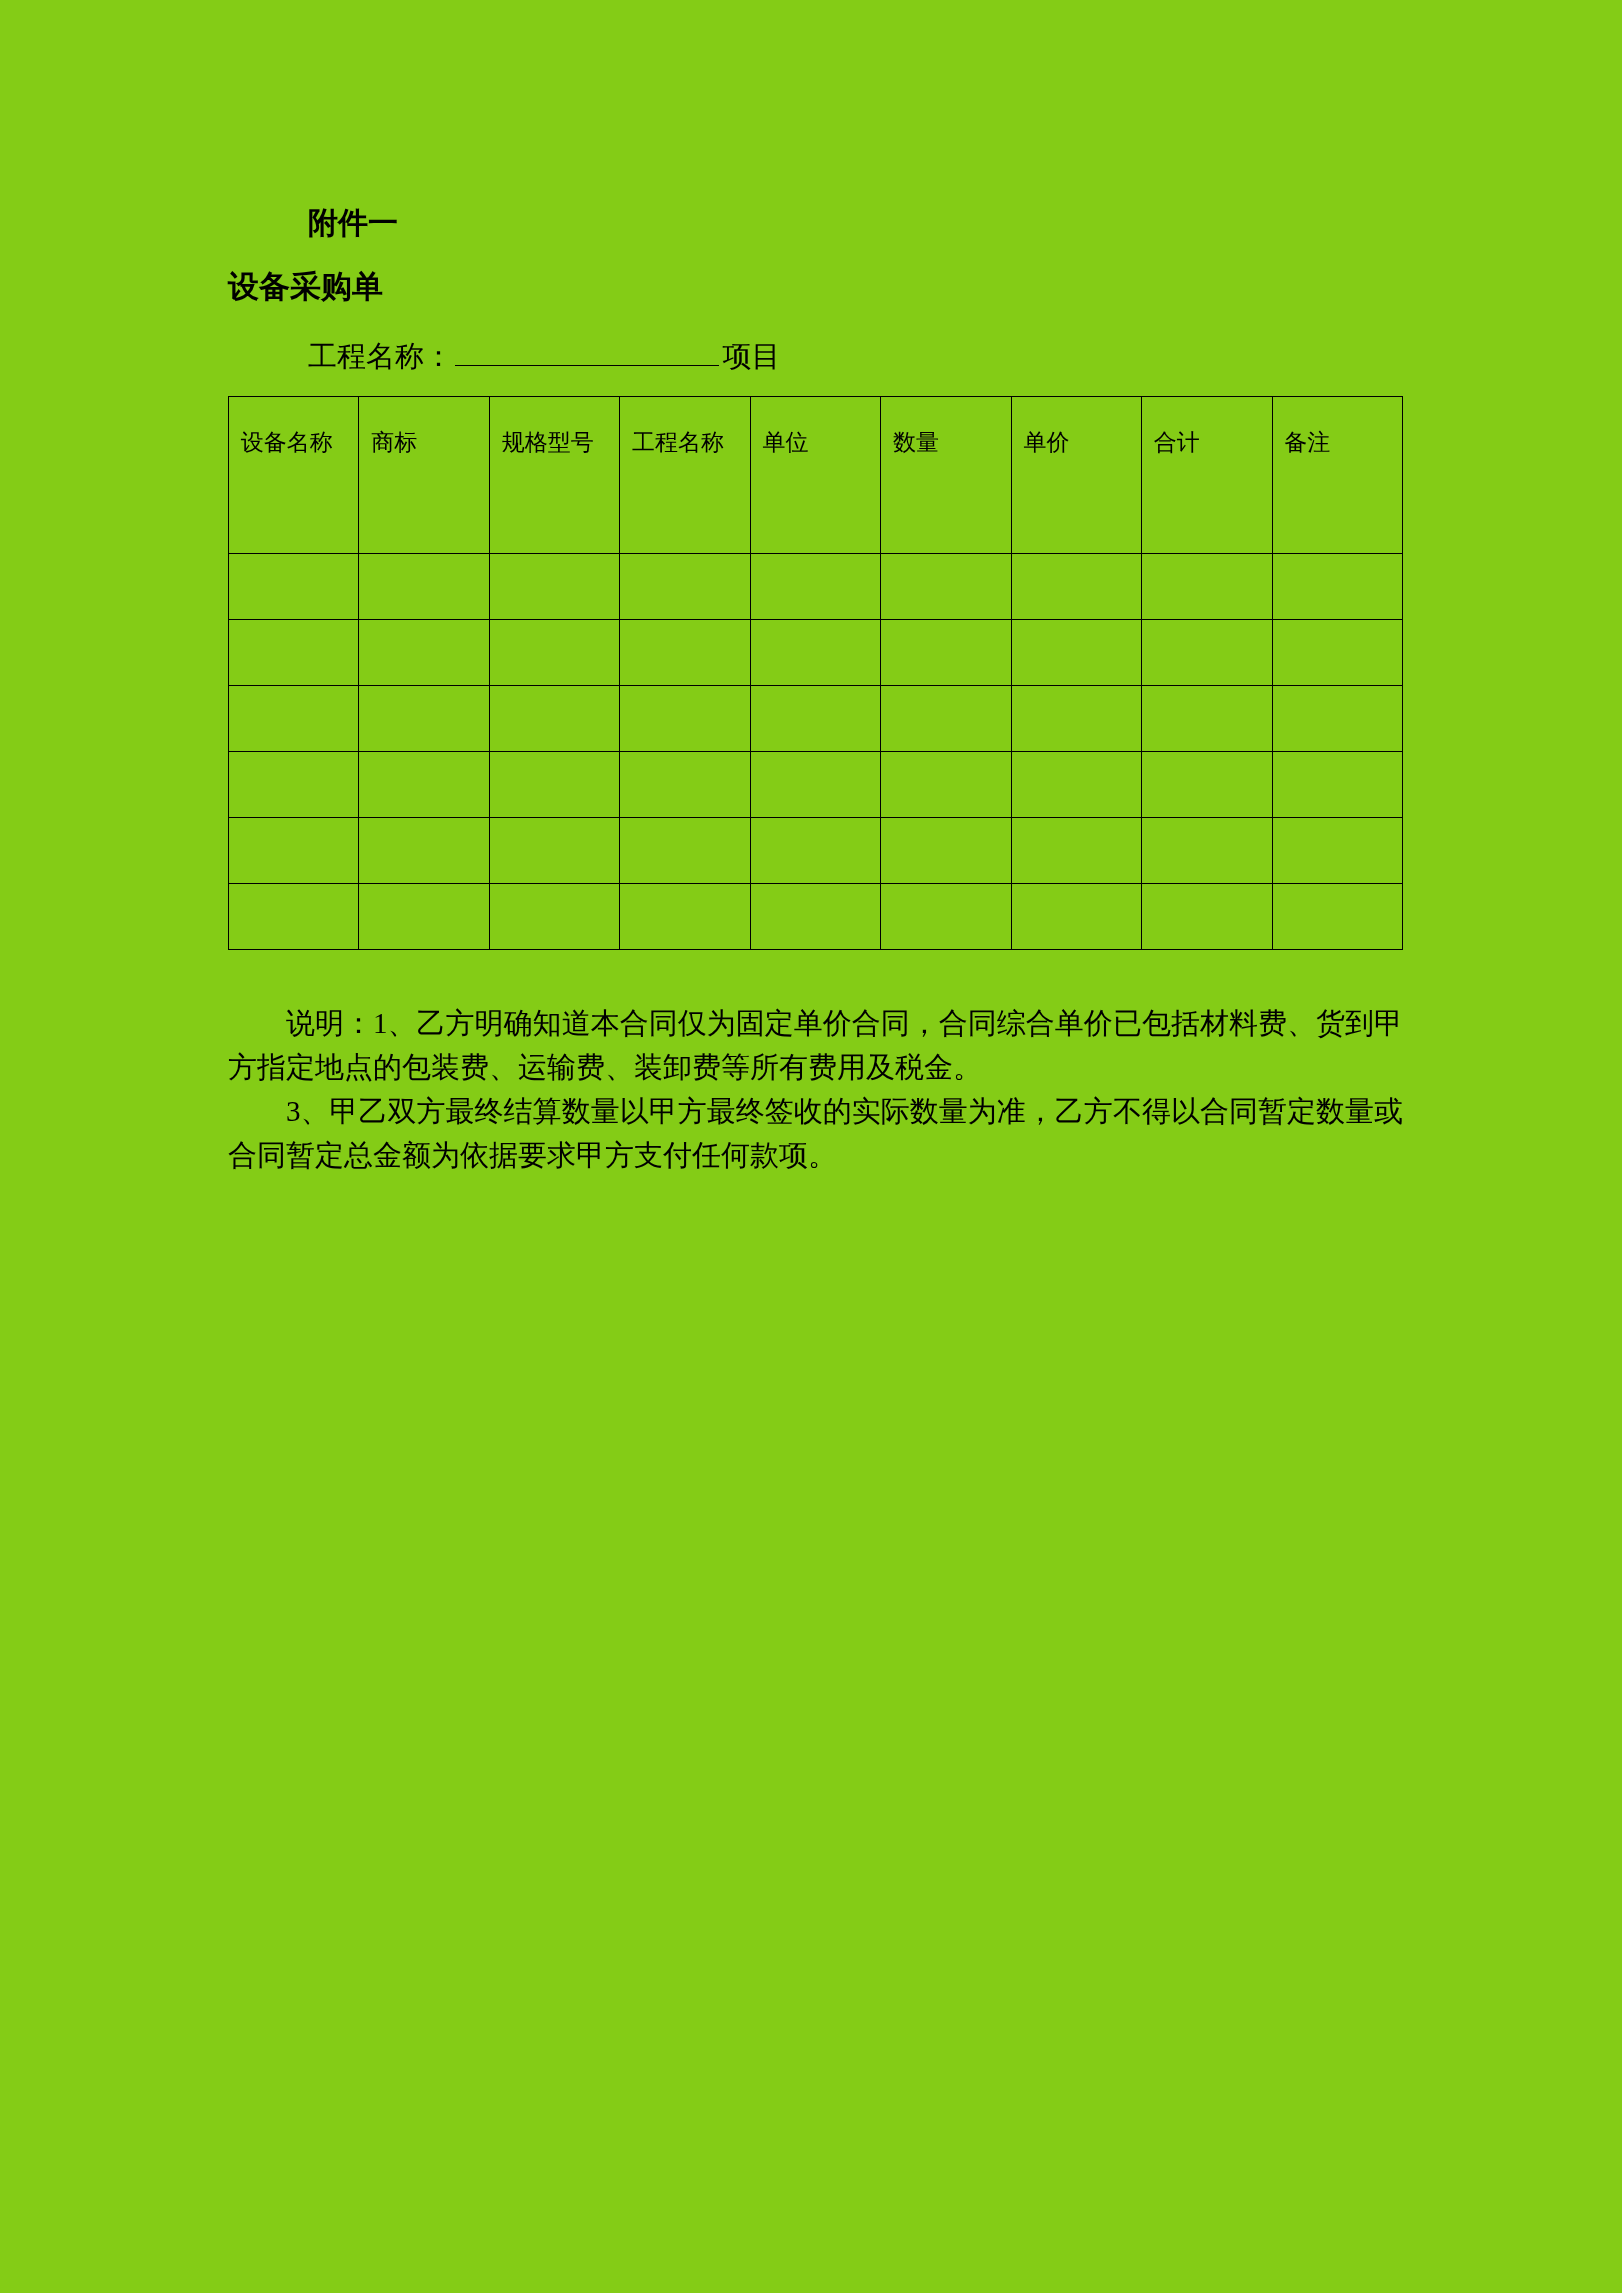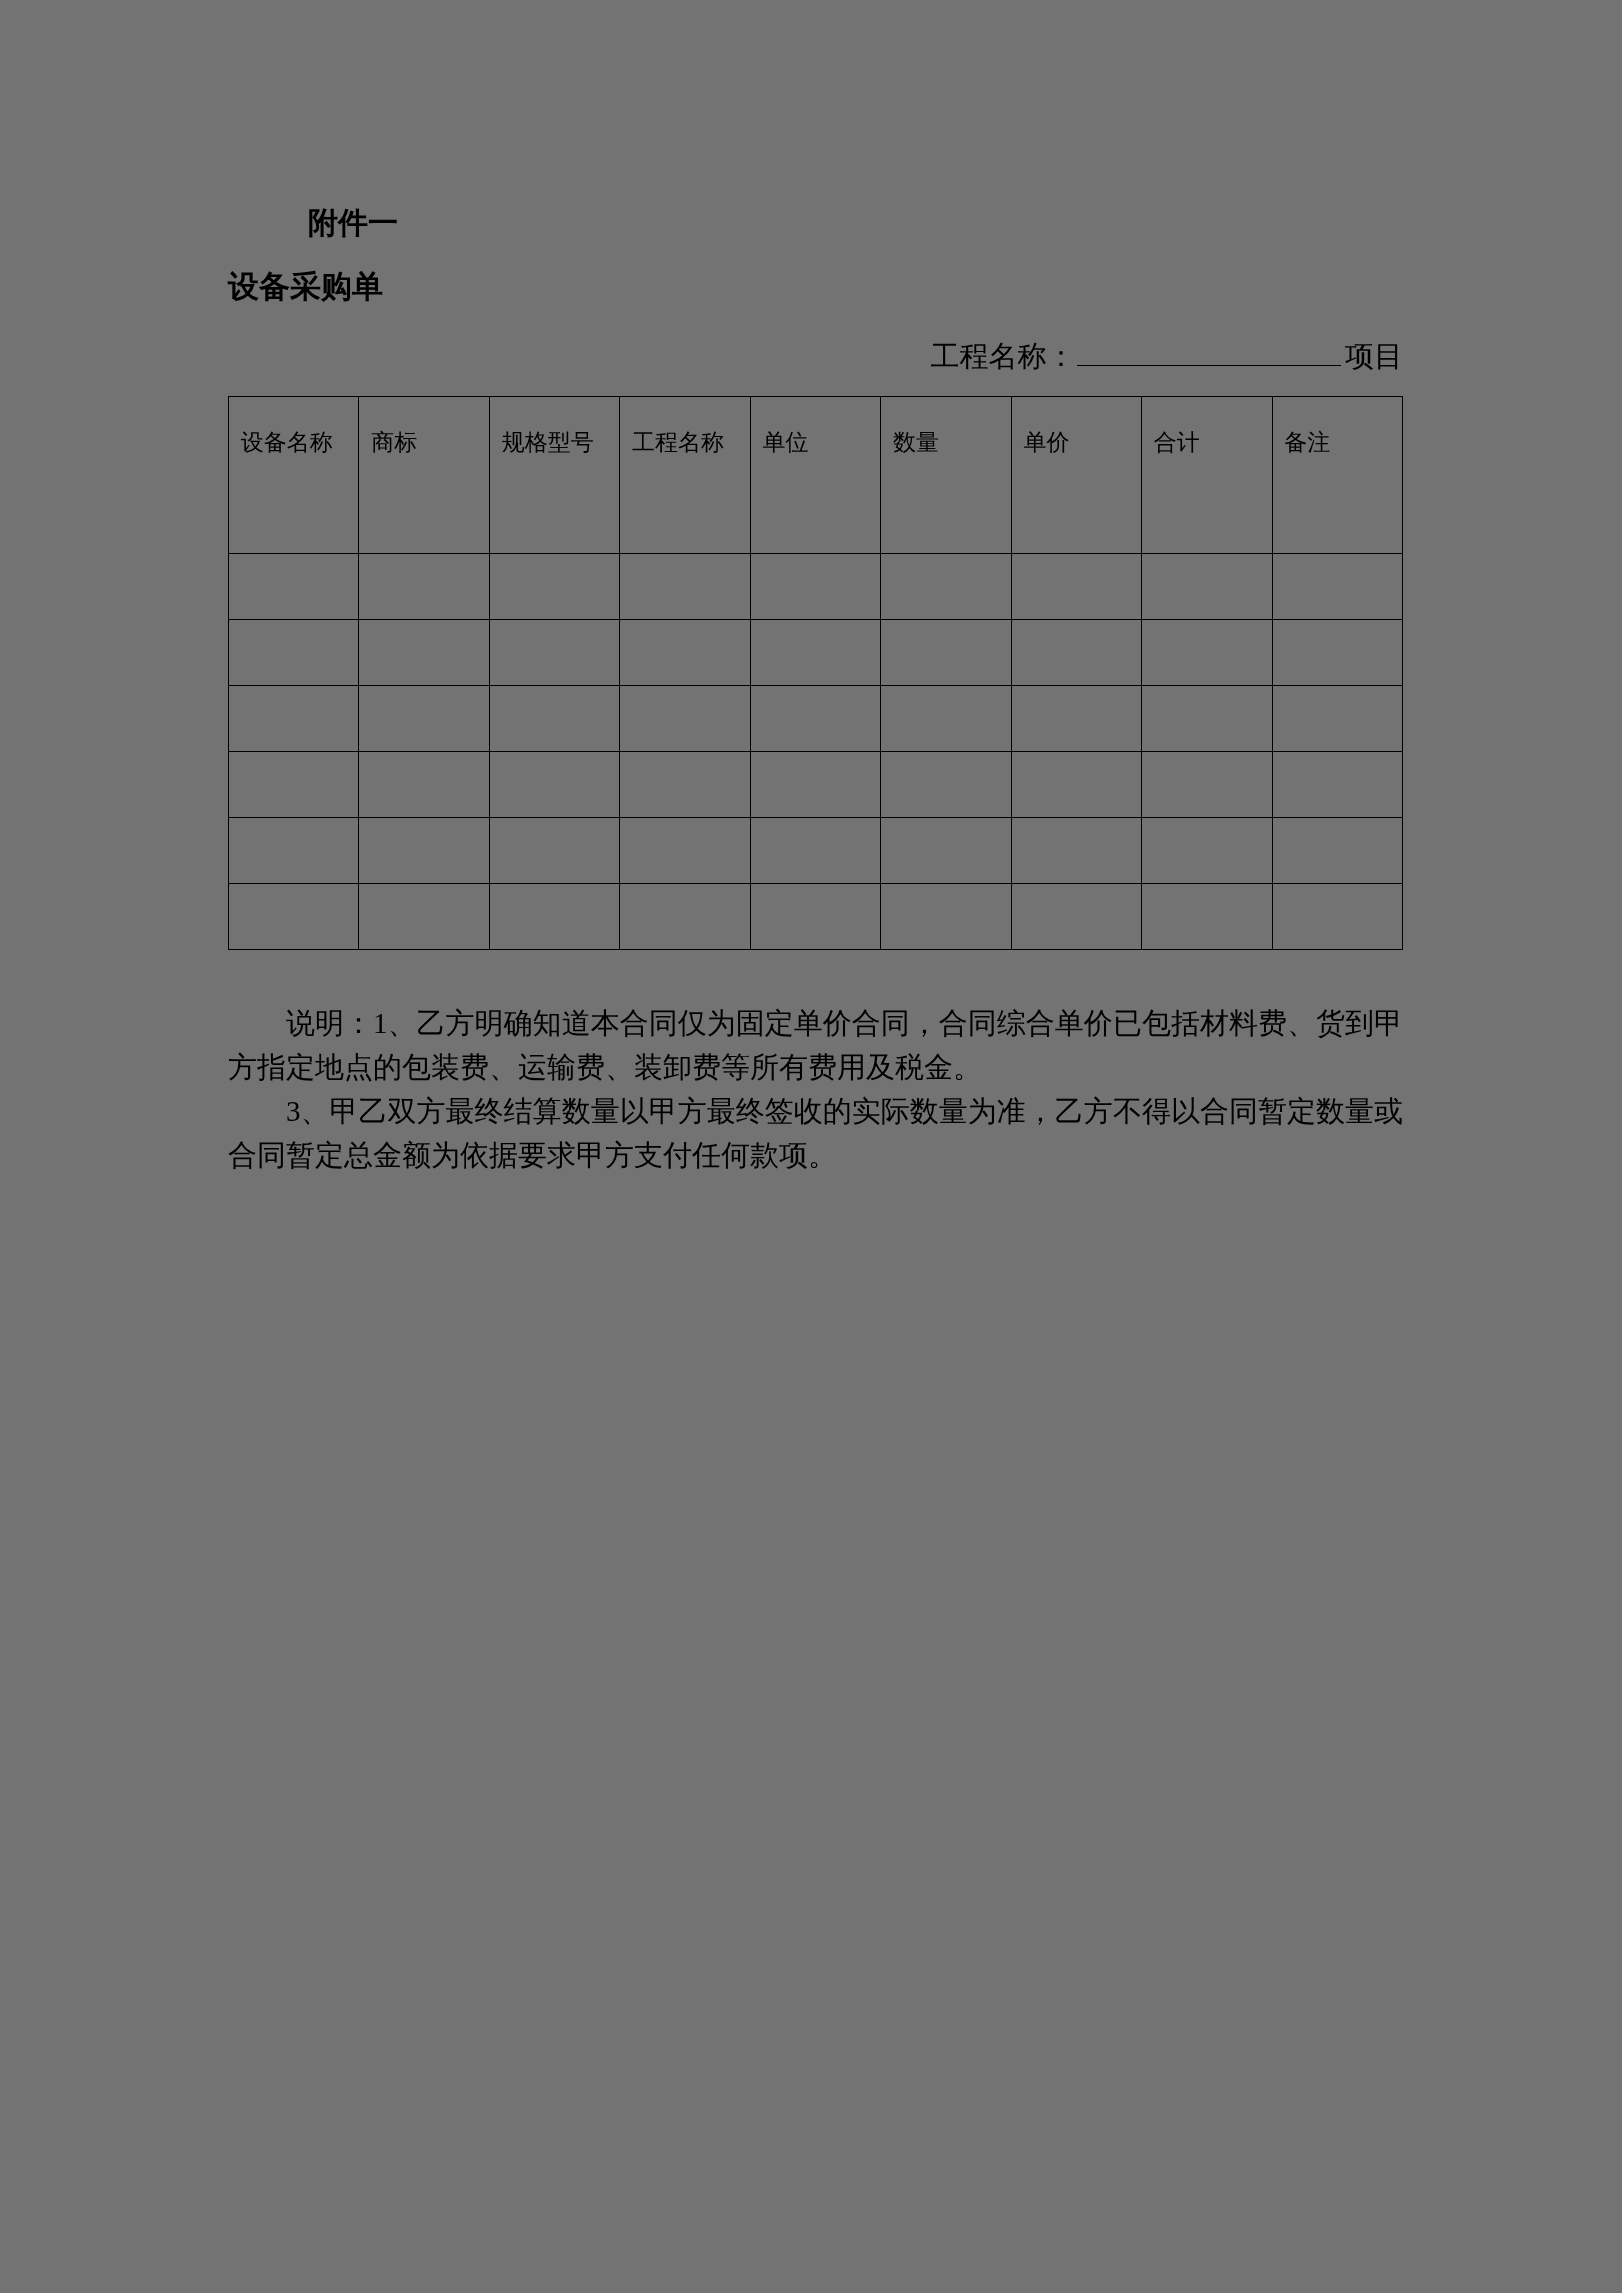--- a/index.html
+++ b/index.html
@@ -10,21 +10,21 @@
   body {
     width: 1623px;
     height: 2294px;
     font-family: "Liberation Serif", "DejaVu Serif", serif;
     color: #000000;
   }
   .page {
     position: relative;
     width: 1623px;
     height: 2294px;
-    background: #737373;
+    background: #84cc16;
     overflow: hidden;
   }
   .content {
     position: absolute;
     left: 228px;
     top: 202px;
     width: 1175px;
   }
   .attachment-label {
     font-size: 30px;
@@ -38,21 +38,20 @@
     text-align: left;
     margin: 23px 0 0 0;
     line-height: 42px;
   }
   .project-line {
     margin-top: 25.5px;
     margin-left: 80px;
     font-size: 29px;
     line-height: 44px;
     white-space: nowrap;
-    text-align: right;
   }
   .blank-line {
     display: inline-block;
     width: 264px;
     height: 31px;
     border-bottom: 1.8px solid #000000;
     vertical-align: baseline;
     margin: 0 3.6px 0 1.8px;
   }
   table.procurement-table {

